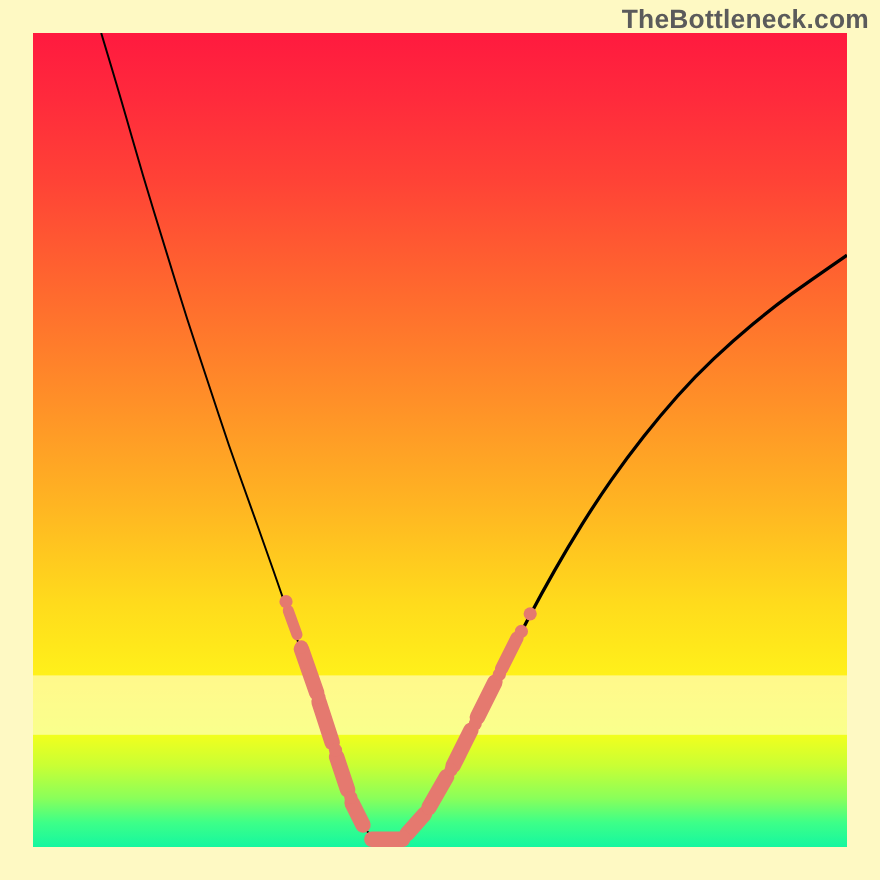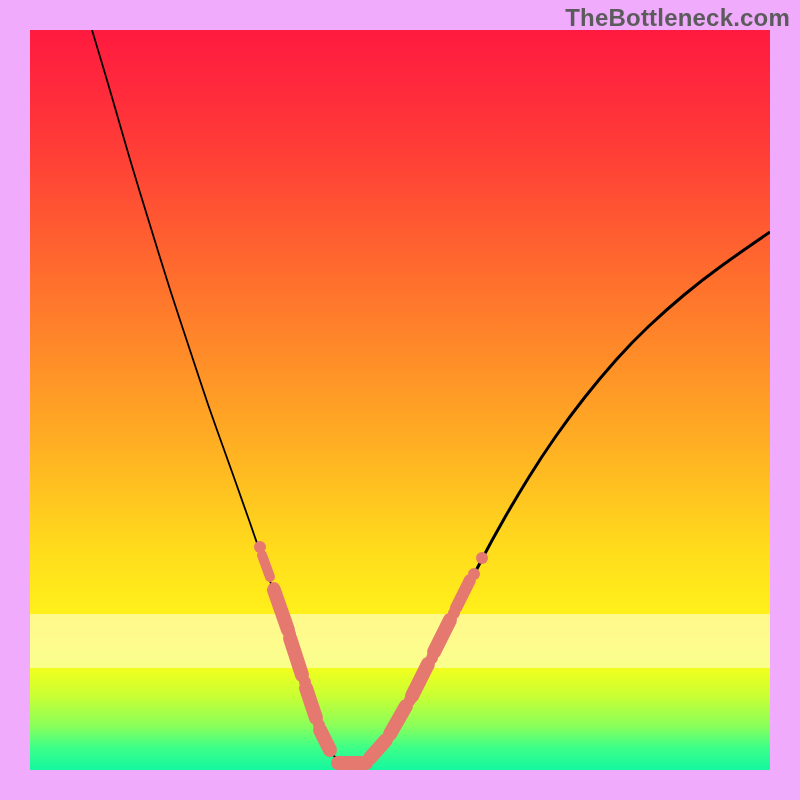--- a/index.html
+++ b/index.html
@@ -7,21 +7,21 @@
     padding: 0;
     width: 800px;
     height: 800px;
     overflow: hidden;
     font-family: Arial, Helvetica, sans-serif;
   }
   .frame {
     position: relative;
     width: 800px;
     height: 800px;
-    background: #f0abfc;
+    background: #fef9c3;
   }
   .watermark {
     position: absolute;
     top: 4px;
     right: 10px;
     color: #5b5b5b;
     font-size: 24px;
     font-weight: 600;
     letter-spacing: 0.2px;
     z-index: 20;

